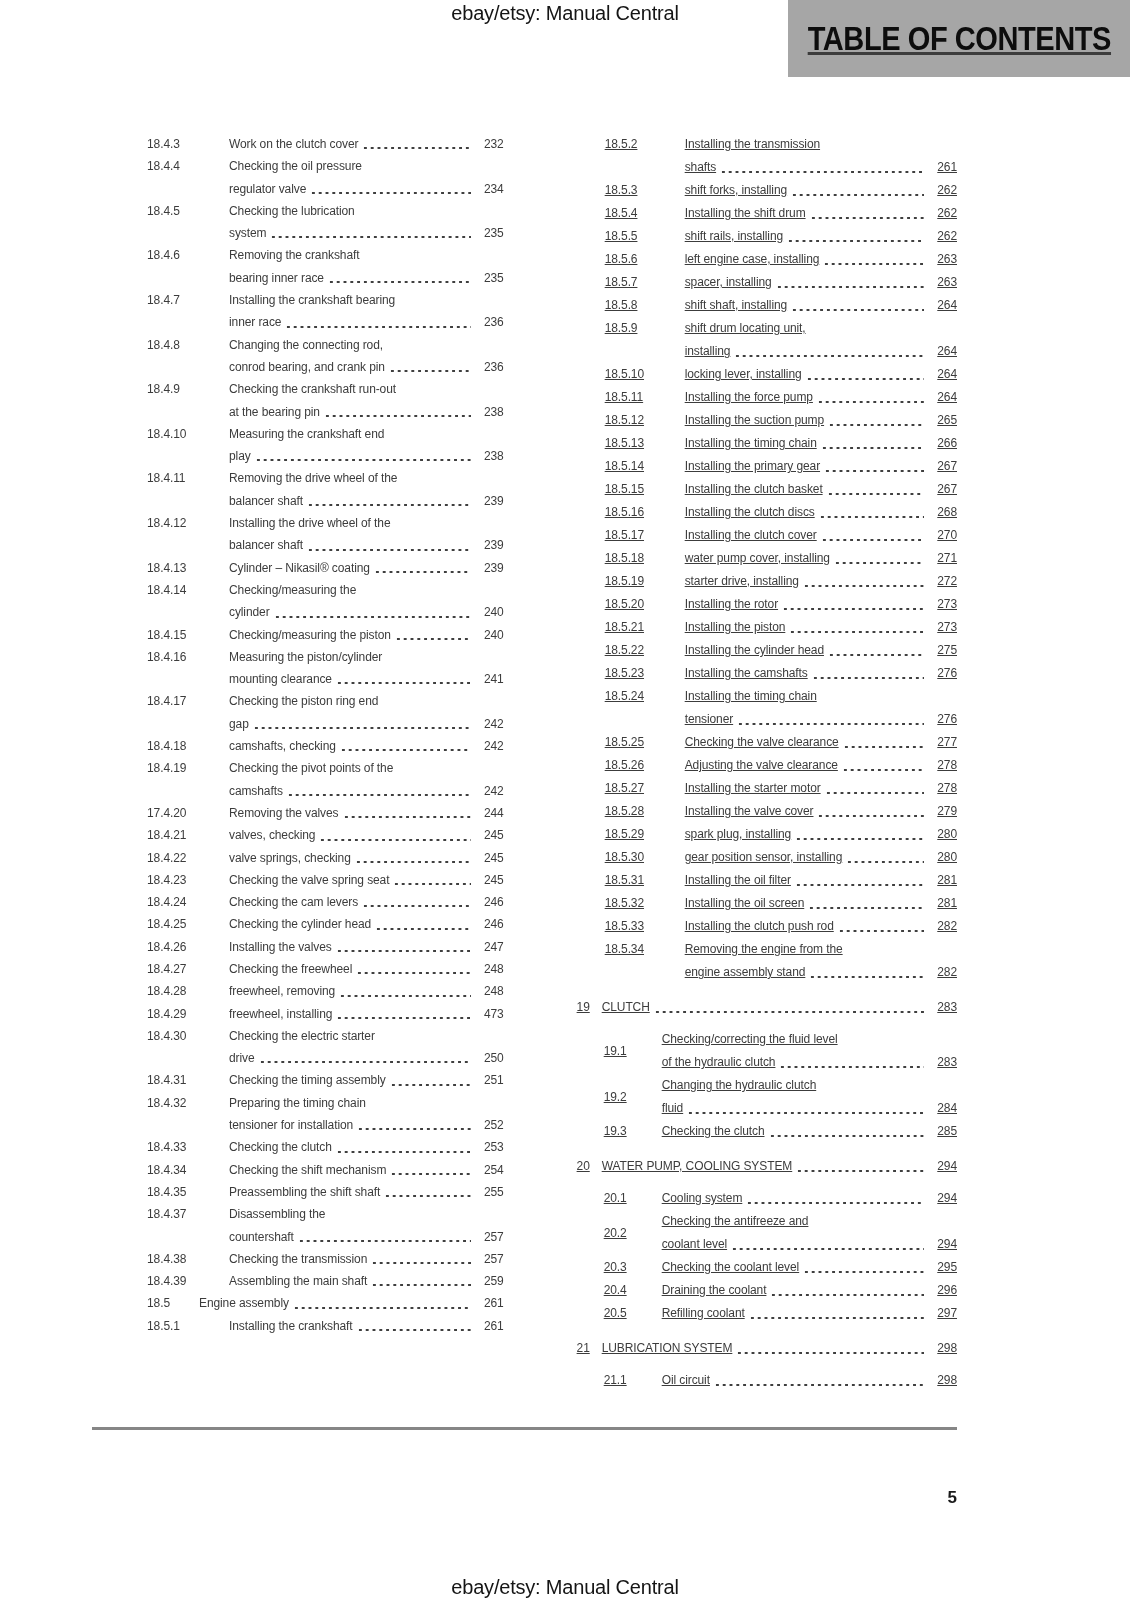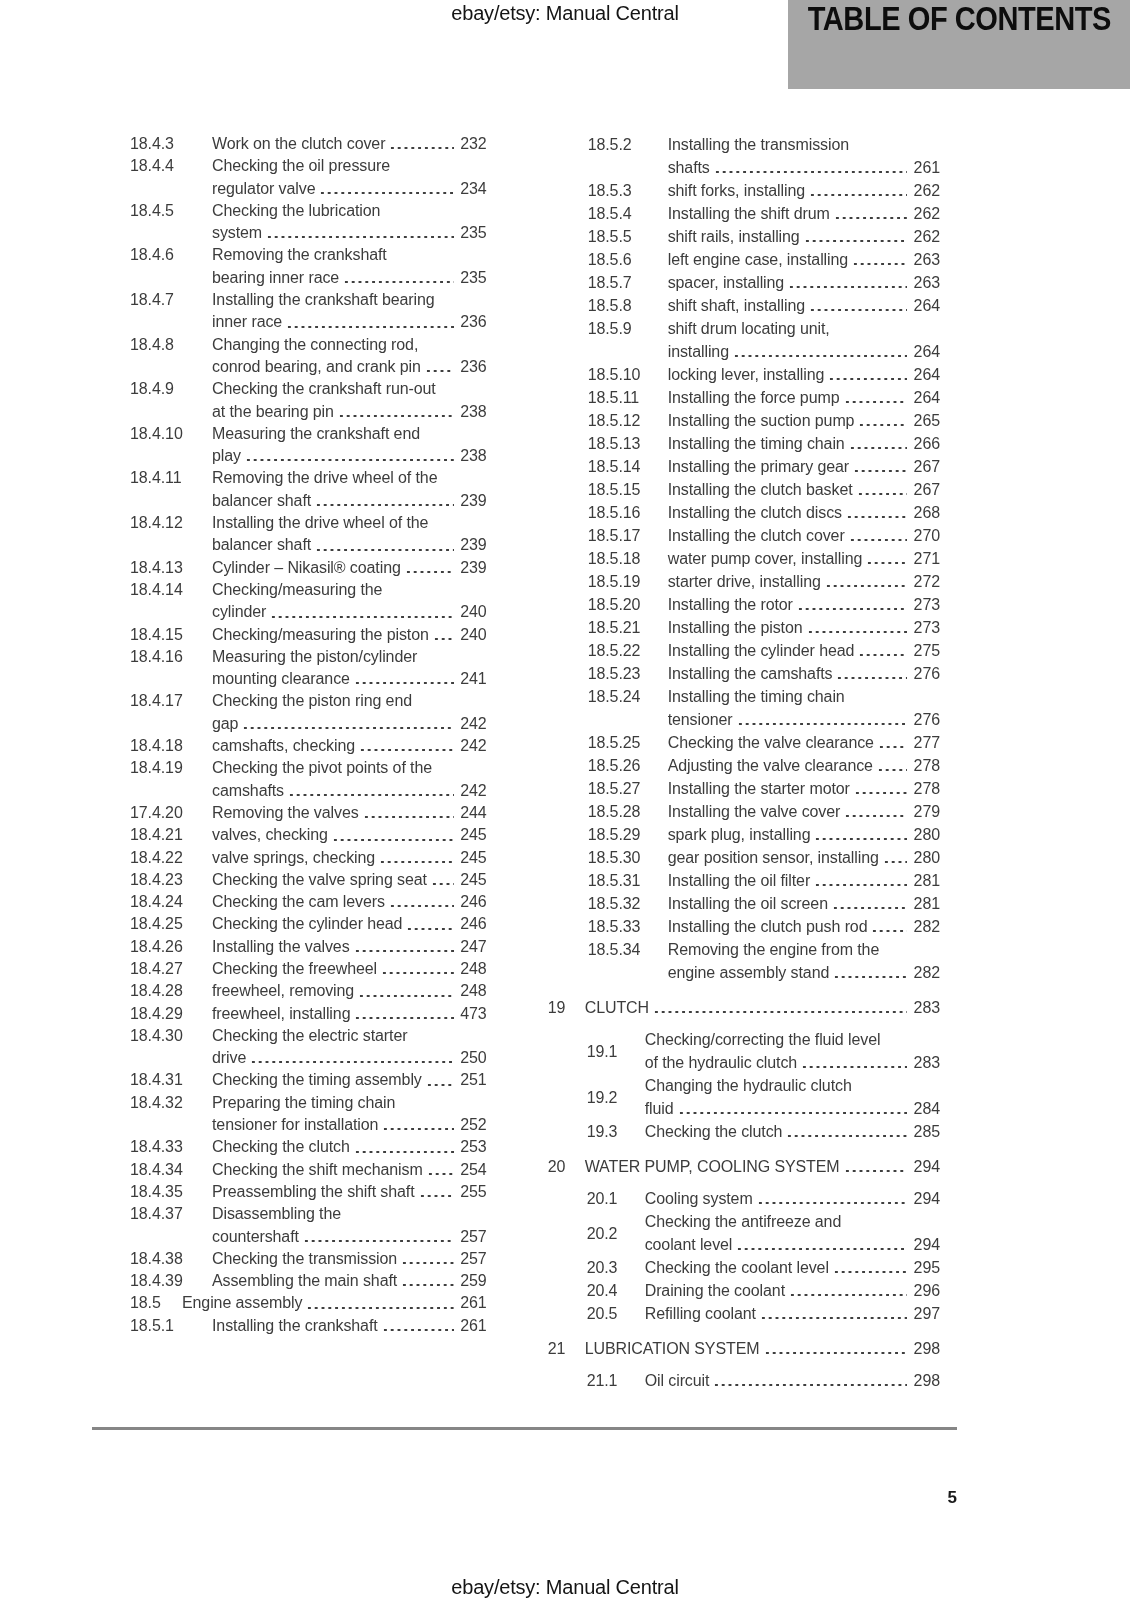--- a/index.html
+++ b/index.html
@@ -13,38 +13,38 @@
   }
 
   .top-header {
     position:absolute; top:2px; left:0; width:1130px;
     text-align:center; font-size:20px; letter-spacing:-0.2px;
     color:#151515;
   }
 
   .banner {
     position:absolute; top:0; right:0;
-    width:342px; height:89px;
+    width:342px; height:77px;
     background:var(--banner-bg, #a6a6a6);
-    display:flex; justify-content:center;
+    display:flex; align-items:center; justify-content:center;text-decoration:underline;
   }
   .banner-text {
     font-weight:bold; font-size:33px; white-space:nowrap;
     color:var(--banner-text, #0d0d0d);
     transform:scaleX(0.88); transform-origin:center;
     letter-spacing:-0.5px;
   }
 
   .toc {
-    position:absolute; left:130px; top:133px; width:810px;
-    display:flex; font-size:16px; letter-spacing:-0.1px;gap:28px;
+    position:absolute; left:147px; top:133px; width:810px;
+    display:flex; font-size:12px; letter-spacing:-0.1px;gap:28px;
   }
   .toc-col { display:block; }
   .toc-col-left  { width:370px; line-height:22.3px; }
-  .toc-col-right { width:407px; margin-left:33px; line-height:23px; }
+  .toc-col-right { width:407px; margin-left:33px; line-height:23px;text-decoration:underline; }
 
   .entry { display:flex; align-items:flex-start; }
   .num  { flex:none; white-space:nowrap; }
   .body { flex:1 1 auto; min-width:0; }
   .tline { display:block; white-space:nowrap; }
   .lastline { display:flex; }
   .ttext { flex:none; white-space:nowrap; }
   .dots {
     flex:1 1 auto; min-width:8px;
     margin:0 3px 0 4px;
@@ -52,21 +52,21 @@
     background-size:6.8px 6px;
     background-repeat:repeat-x;
     background-position:left 0 bottom 4px;
   }
   .page { flex:none; min-width:30px; text-align:right; white-space:nowrap; }
 
   
   .toc-col-left .lvl3 .num { width:82px; }
   .toc-col-left .lvl2 .num { width:52px; }
   
-  .toc-col-right .lvl1 .num { width:37px; }
+  .toc-col-right .lvl1 .num { width:37px;text-align:center; }
   .toc-col-right .lvl2 { padding-left:39px;align-items:center; }
   .toc-col-right .lvl2 .num { width:58px; }
   .toc-col-right .lvl3 { padding-left:40px; }
   .toc-col-right .lvl3 .num { width:80px; }
   .toc-col-right .lvl1 { margin-top:12px; margin-bottom:9px; }
 
   .bottom-rule {
     position:absolute; left:92px; top:1427px;
     width:865px; height:3px;
     background:var(--rule, #868686);

